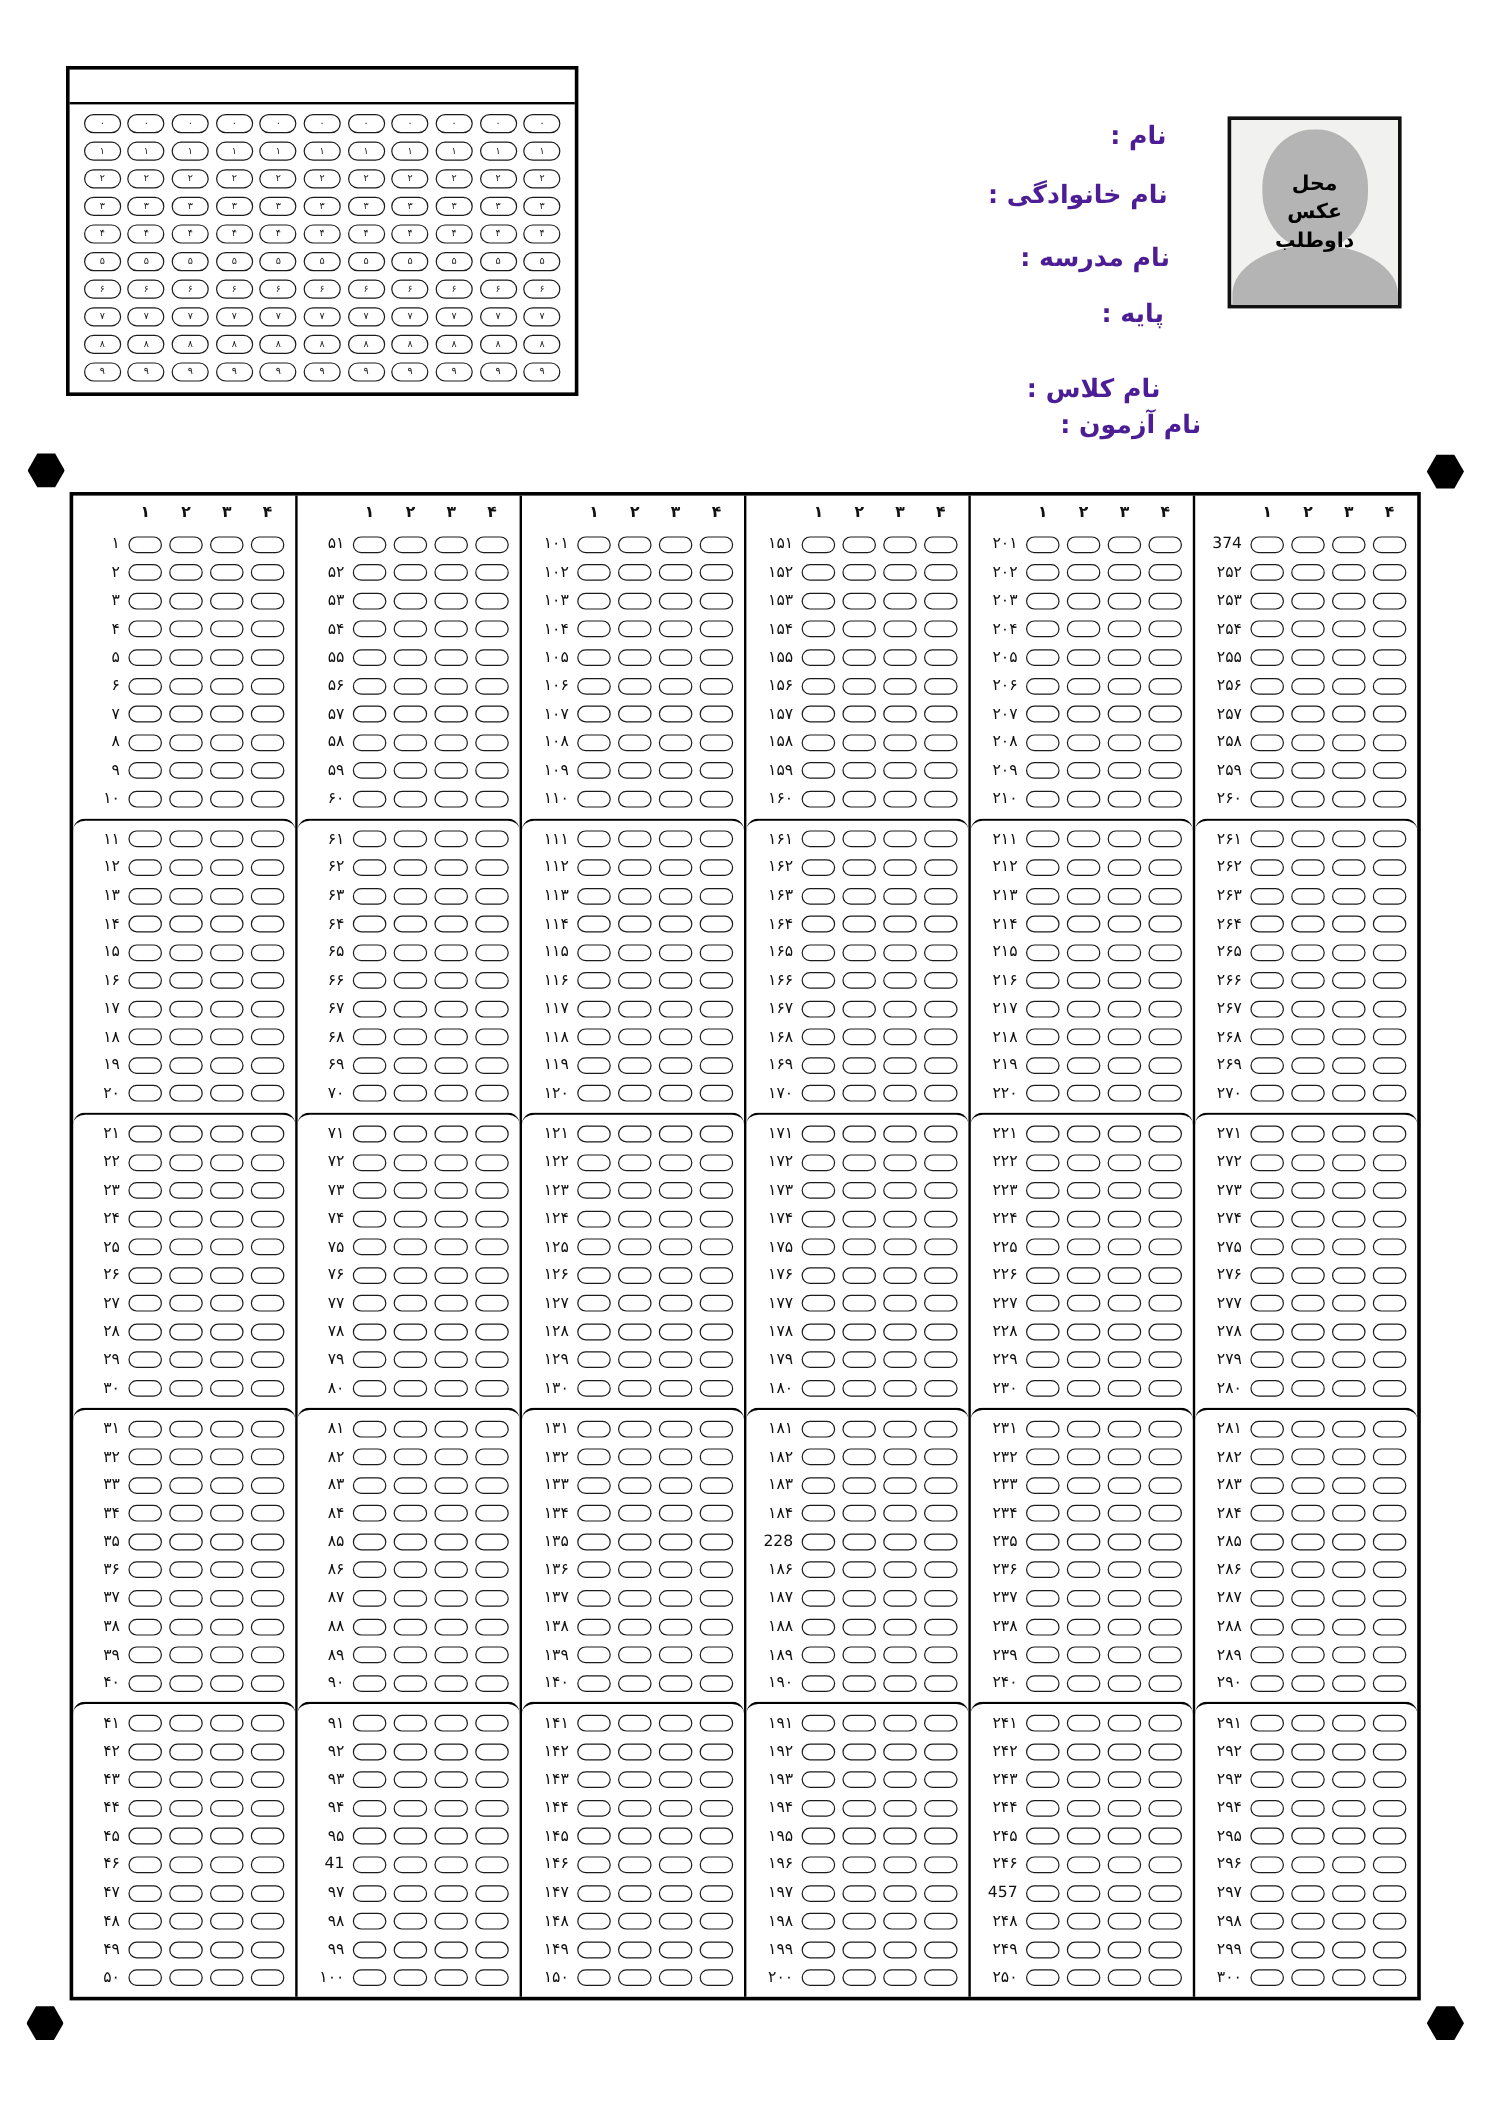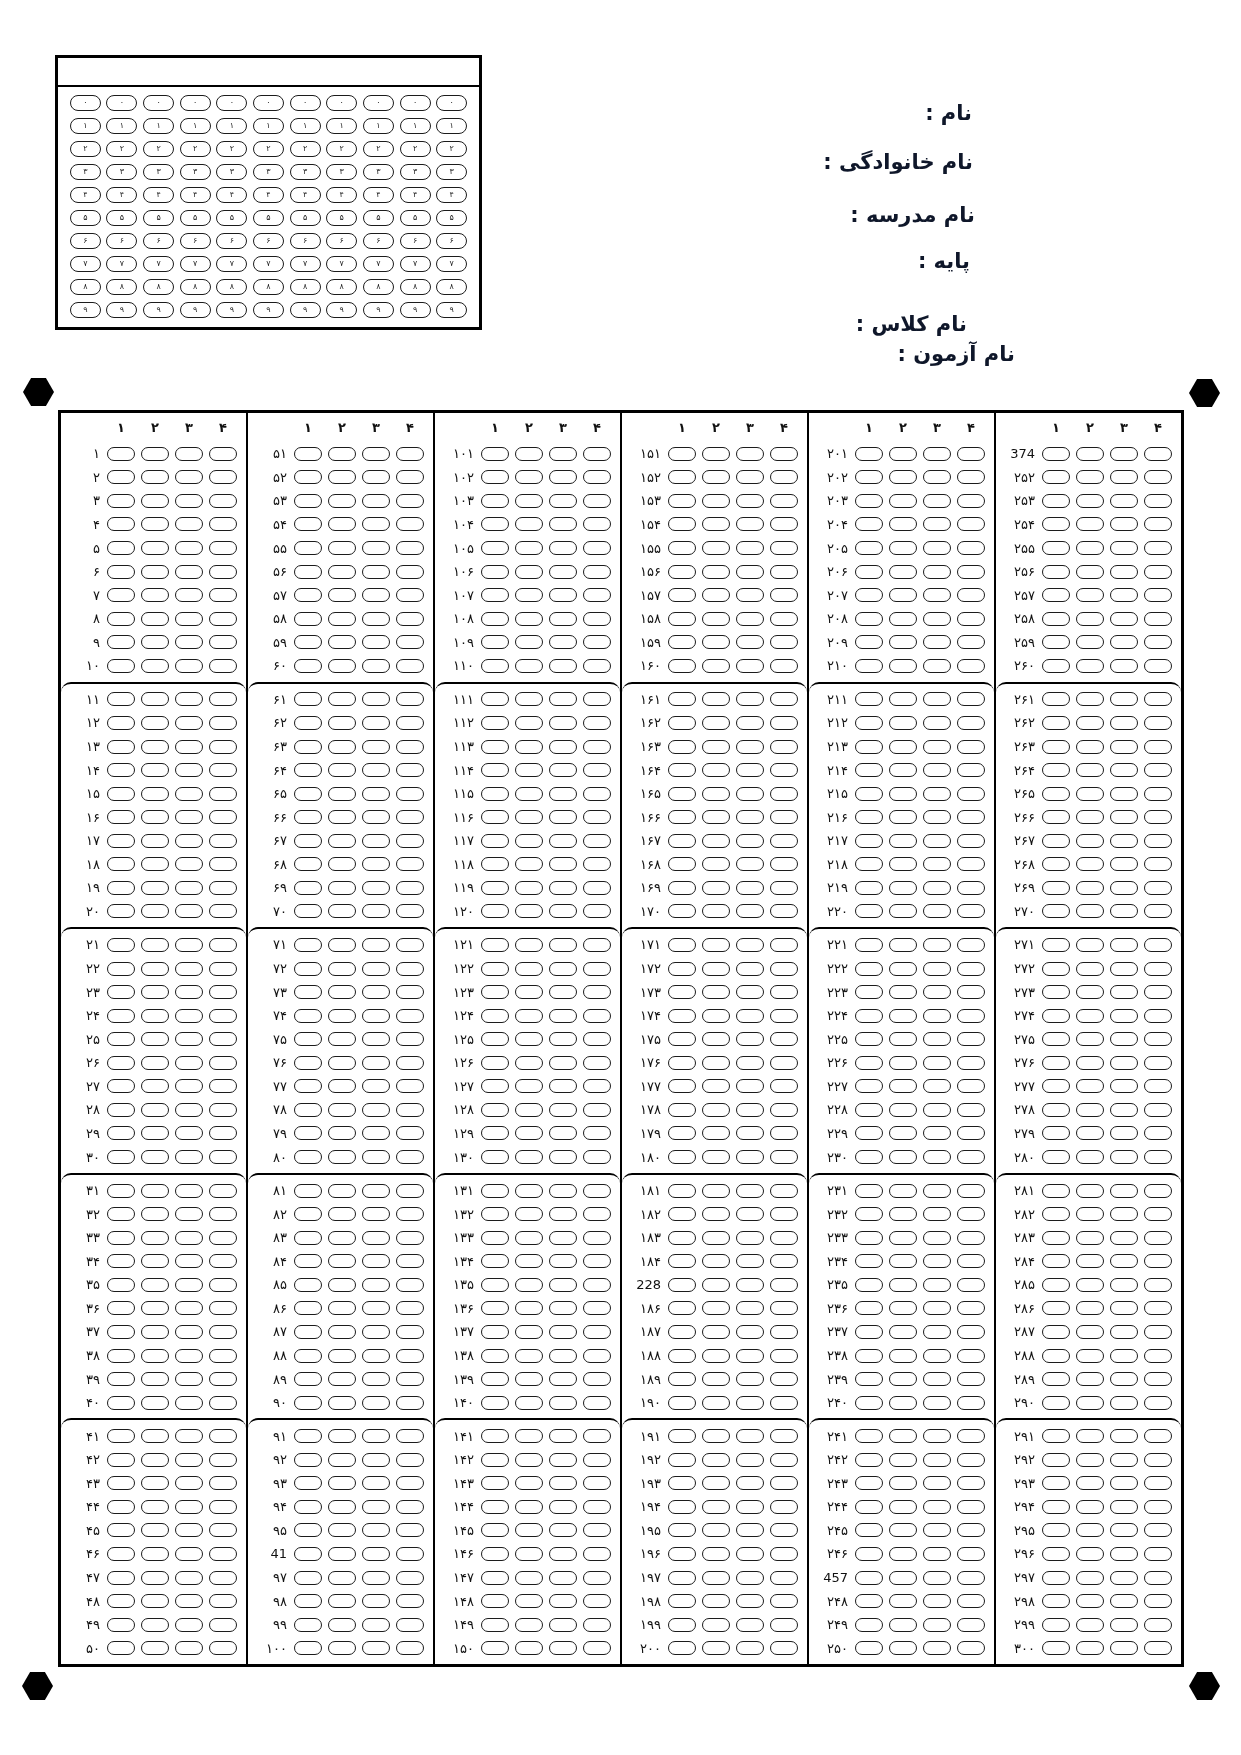--- a/index.html
+++ b/index.html
@@ -13,27 +13,27 @@
   .id-box{position:absolute;left:55px;top:55px;width:427px;height:275px;
           border:3px solid #000;box-sizing:border-box;background:#fff;}
   .id-head{height:29px;border-bottom:2px solid #000;box-sizing:border-box;}
   .id-grid{display:grid;grid-template-columns:repeat(11,1fr);grid-template-rows:repeat(10,1fr);
            height:calc(100% - 31px);padding:4px 9px;box-sizing:border-box;}
   .id-bubble{width:31px;height:16px;display:flex;align-items:center;justify-content:center;
              font-size:8px;line-height:1;color:#222;align-self:center;justify-self:center;}
 
   
   .info-label{position:absolute;font-weight:bold;font-size:21px;direction:rtl;
-              white-space:nowrap;color:#0f172a;}
+              white-space:nowrap;color:#4c1d95;}
   .il-0{top:101px;right:269px;}
   .il-1{top:150px;right:268px;}
   .il-2{top:203px;right:266px;}
   .il-3{top:249px;right:271px;}
   .il-4{top:312px;right:274px;}
-  .il-5{top:342px;right:226px;}
+  .il-5{top:342px;right:240px;}
 
   
   .photo-box{position:absolute;left:1023px;top:97px;width:145px;height:160px;
              border:3px solid #111;box-sizing:border-box;background:#f1f1ef;overflow:hidden;}
   .ph-head{position:absolute;left:50%;top:8px;transform:translateX(-50%);
            width:88px;height:100px;background:#b4b4b4;border-radius:48%;}
   .ph-neck{position:absolute;left:50%;top:96px;transform:translateX(-50%);
            width:36px;height:34px;background:#b4b4b4;}
   .ph-shoulders{position:absolute;left:50%;bottom:-32px;transform:translateX(-50%);
            width:138px;height:82px;background:#b4b4b4;border-radius:50% 50% 0 0;}
@@ -187,20 +187,30 @@
       </div>
   </div>
 
   <div class="info-label il-0">نام :</div>
   <div class="info-label il-1">نام خانوادگی :</div>
   <div class="info-label il-2">نام مدرسه :</div>
   <div class="info-label il-3">پایه :</div>
   <div class="info-label il-4">نام کلاس :</div>
   <div class="info-label il-5">نام آزمون :</div>
 
+  <div class="photo-box">
+    <div class="ph-head"></div>
+    <div class="ph-neck"></div>
+    <div class="ph-shoulders"></div>
+    <div class="photo-text">
+      <span>محل</span>
+      <span>عکس</span>
+      <span>داوطلب</span>
+    </div>
+  </div>
 
   <div class="hex hex-tl"></div>
   <div class="hex hex-tr"></div>
   <div class="hex hex-bl"></div>
   <div class="hex hex-br"></div>
 
   <div class="answer-table" id="answer-table">
       <div class="group">
         <div class="choice-header-row">
           <div class="hspacer"></div>

